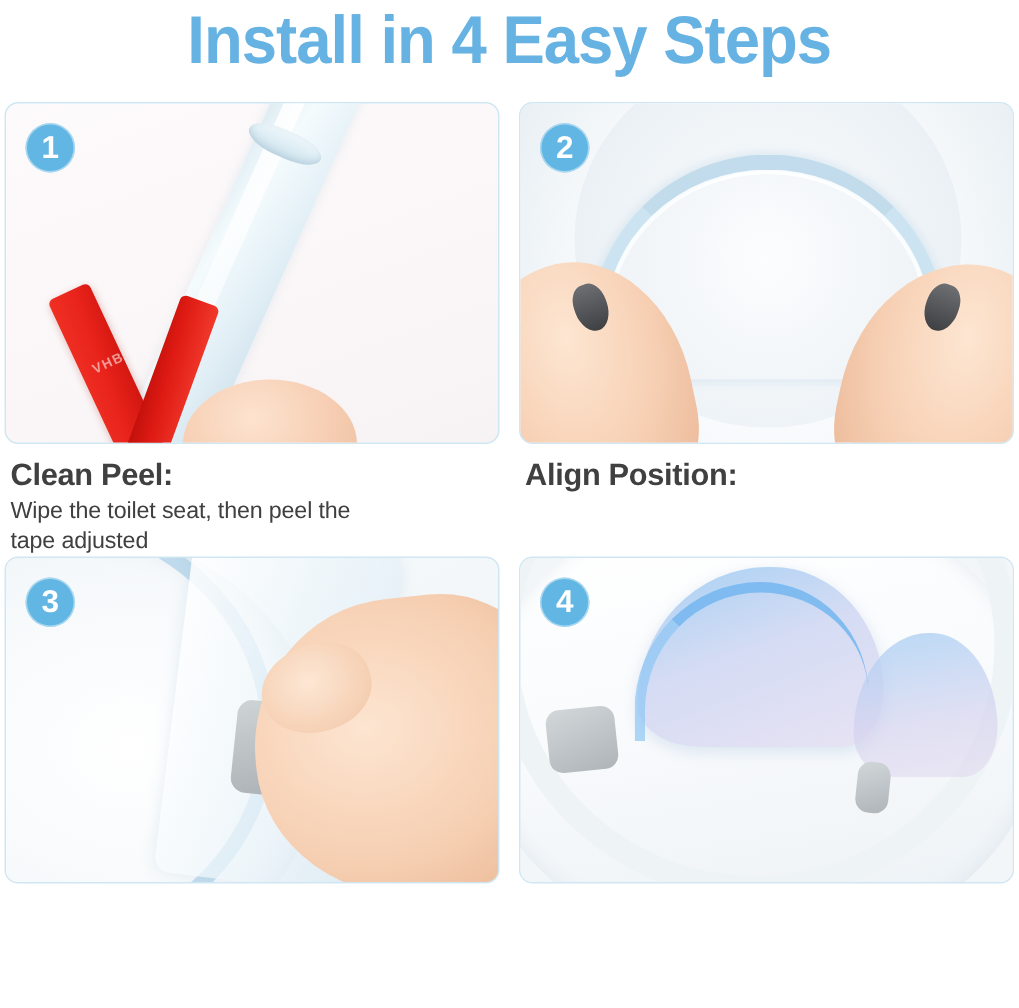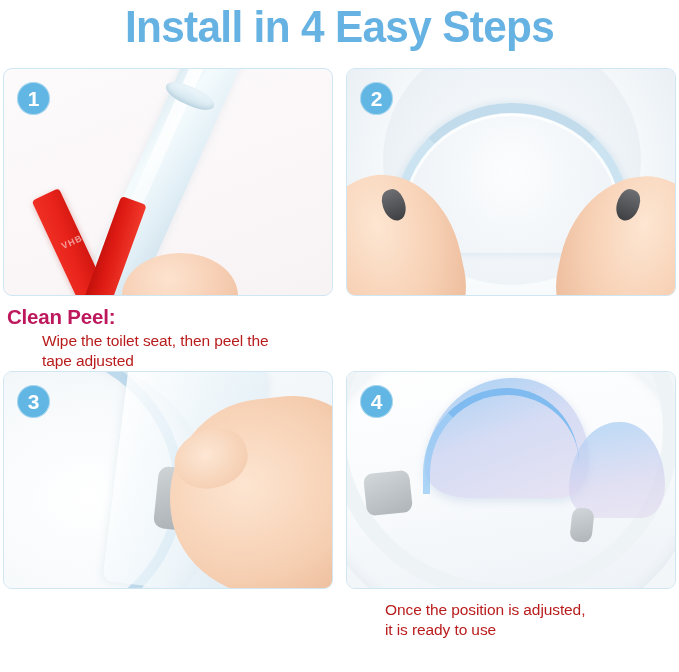--- a/index.html
+++ b/index.html
@@ -85,32 +85,31 @@
     z-index: 40;
     box-shadow: 0 0 0 1px rgba(255,255,255,0.45) inset;
   }
 
   .caption {
     padding: 9px 2px 0 4px;
   }
   .cap-title {
     font-size: 20.5px;
     font-weight: bold;
-    color: #be185d;
+    color: #404040;
     letter-spacing: -0.2px;
     line-height: 24px;
     white-space: nowrap;
   }
   .cap-body {
     font-size: 15.5px;
-    color: #b91c1c;
+    color: #404040;
     line-height: 20px;
     margin-top: 2px;
     letter-spacing: -0.1px;
-    margin-left: 35px;
   }
   .cap-body div { white-space: nowrap; }
 
   
   .p1 { background: linear-gradient(160deg,#fdfafb 0%,#fbf7f8 55%,#f7f3f4 100%); }
   .p1 .strip {
     position: absolute;
     width: 54px; height: 300px;
     left: 128px; top: -36px;
     background: linear-gradient(100deg, rgba(214,232,240,.95) 0%, rgba(244,251,253,.98) 30%, rgba(226,240,247,.9) 62%, rgba(198,221,233,.85) 100%);
@@ -362,20 +361,21 @@
         <div class="seat-in"></div>
         <div class="arch"></div>
         <div class="arch-gloss"></div>
         <div class="hand-l"></div>
         <div class="hand-r"></div>
         <div class="nail-l"></div>
         <div class="nail-r"></div>
         <div class="badge">2</div>
       </div>
       <div class="caption">
+        <div class="cap-title">Align Position:</div>
       </div>
     </div>
 
     <div class="step bottom">
       <div class="photo p3">
         <div class="bowl"></div>
         <div class="rim"></div>
         <div class="sheet"></div>
         <div class="slot"></div>
         <div class="hand"></div>
@@ -391,21 +391,17 @@
         <div class="ring-o"></div>
         <div class="ring-i"></div>
         <div class="clip-l"></div>
         <div class="guard"></div>
         <div class="guard2"></div>
         <div class="edge"></div>
         <div class="clip-r"></div>
         <div class="badge">4</div>
       </div>
       <div class="caption">
-        <div class="cap-body">
-          <div>Once the position is adjusted,</div>
-          <div>it is ready to use</div>
-        </div>
       </div>
     </div>
 
   </div>
 </div>
 
 </body></html>

